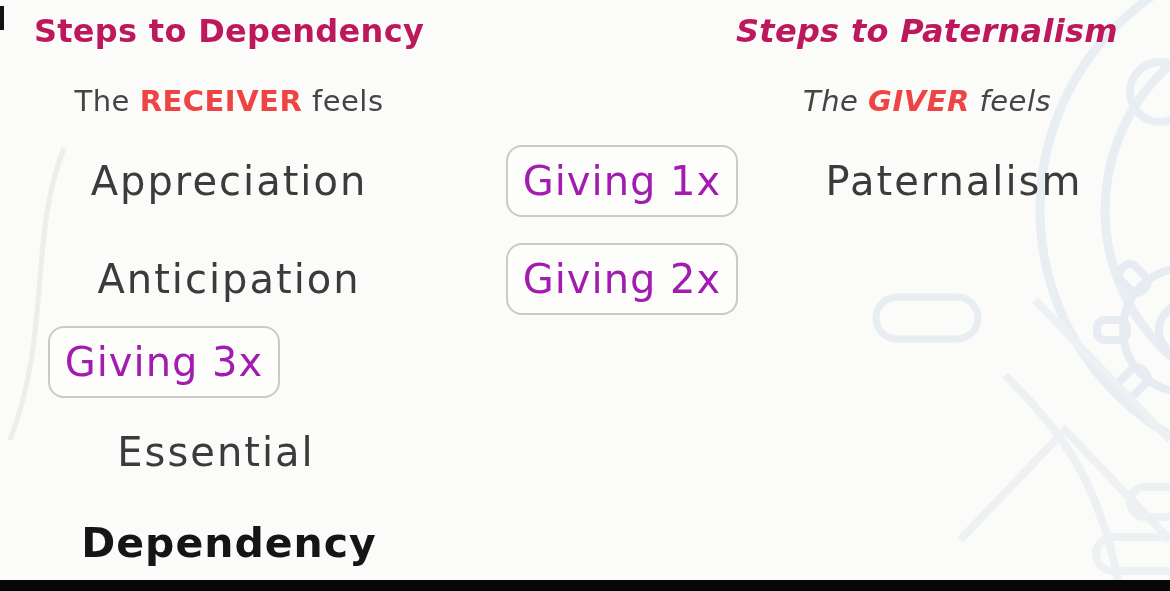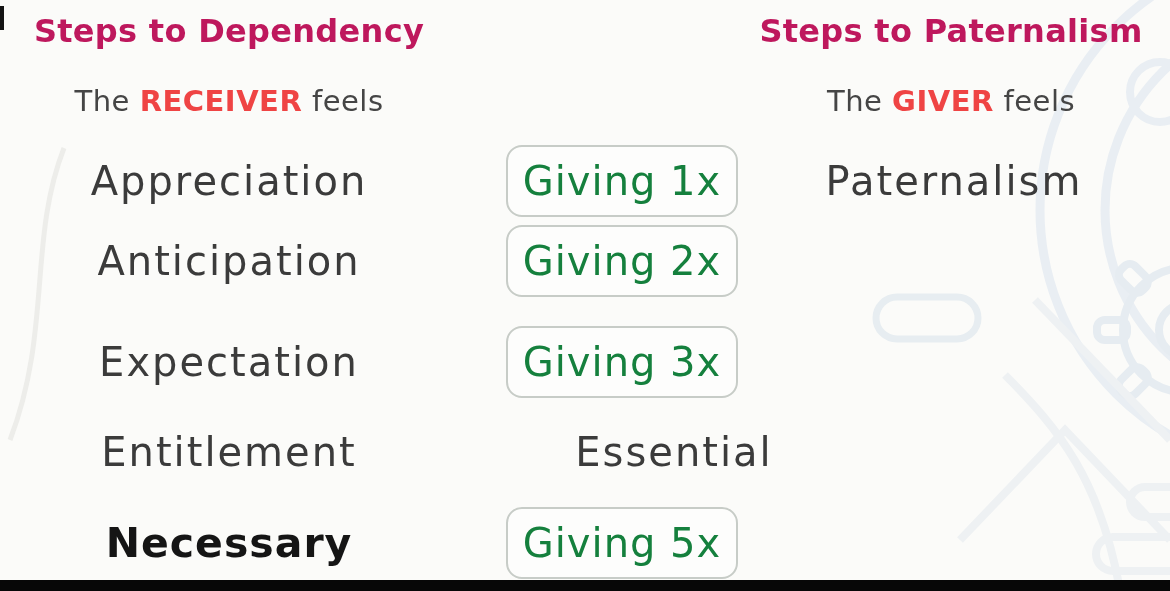--- a/index.html
+++ b/index.html
@@ -3,40 +3,40 @@
 <meta charset="utf-8">
 <style>
   html,body{margin:0;padding:0;}
   body{
     width:1170px;height:591px;position:relative;overflow:hidden;
     background:#fbfbf9;
     font-family:"DejaVu Sans","Liberation Sans",sans-serif;
   }
   .watermark{position:absolute;left:0;top:0;width:1170px;height:591px;pointer-events:none;}
   .col-left{position:absolute;left:0;width:458px;text-align:center;}
-  .col-right{position:absolute;left:732px;width:438px;text-align:center;}
+  .col-right{position:absolute;left:708px;width:438px;text-align:center;font-style:italic;}
   .panel-title{
     top:12px;font-size:32px;font-weight:700;color:#be185d;letter-spacing:.3px;
   }
   .panel-subtitle{
     top:84px;font-size:29px;color:#454545;letter-spacing:.5px;
   }
   .panel-subtitle .actor{font-weight:700;color:#ef4444;}
   .row{position:absolute;left:0;width:1170px;height:76px;display:flex;}
-  .row-1{top:143px;} .row-2{top:223px;} .row-3{top:324px;} .row-4{top:414px;} .row-5{top:505px;}
+  .row-1{top:143px;} .row-2{top:241px;} .row-3{top:324px;} .row-4{top:414px;} .row-5{top:505px;}
   .cell{display:flex;align-items:center;justify-content:center;}
   .cell-left{width:458px;}
   .cell-mid{width:280px;}
   .cell-right{width:432px;}
   .feeling{font-size:40px;color:#3b3b3b;letter-spacing:2px;}
   .row-5 .feeling{font-weight:700;font-size:41px;color:#151515;letter-spacing:1px;}
   .giving-box{
     width:258px;height:68px;border:2px solid #c7ccc7;border-radius:16px;
     background:#fdfdfc;display:flex;align-items:center;justify-content:center;
-    font-size:40px;color:#15803d;letter-spacing:1px;margin-left:48px;
+    font-size:40px;color:#a21caf;letter-spacing:1px;margin-left:48px;
   }
   .bottom-bar{position:absolute;left:0;top:580px;width:1170px;height:11px;background:#070707;}
   .corner-mark{position:absolute;left:0;top:6px;width:4px;height:24px;background:#141414;}
 </style>
 </head>
 <body>
 
 <svg class="watermark" viewBox="0 0 1170 591" xmlns="http://www.w3.org/2000/svg">
   <g fill="none" stroke="#e9eef3" stroke-width="9">
     <circle cx="1300" cy="210" r="260"></circle>
@@ -87,30 +87,25 @@
     </div>
   <div class="cell cell-right feeling">Paternalism</div>
 </div>
 <div class="row row-2">
   <div class="cell cell-left feeling">Anticipation</div>
   <div class="cell cell-mid">
       <div class="giving-box">Giving 2x</div>
     </div>
 </div>
 <div class="row row-3">
-  <div class="cell cell-left feeling">Expectation</div>
   <div class="cell cell-mid">
       <div class="giving-box">Giving 3x</div>
     </div>
 </div>
 <div class="row row-4">
-  <div class="cell cell-left feeling">Entitlement</div>
   <div class="cell cell-right feeling">Essential</div>
 </div>
 <div class="row row-5">
-  <div class="cell cell-left feeling">Necessary</div>
-  <div class="cell cell-mid">
-      <div class="giving-box">Giving 5x</div>
-    </div>
+  <div class="cell cell-left feeling">Dependency</div>
 </div>
 
 <div class="bottom-bar"></div>
 <div class="corner-mark"></div>
 
 </body></html>

